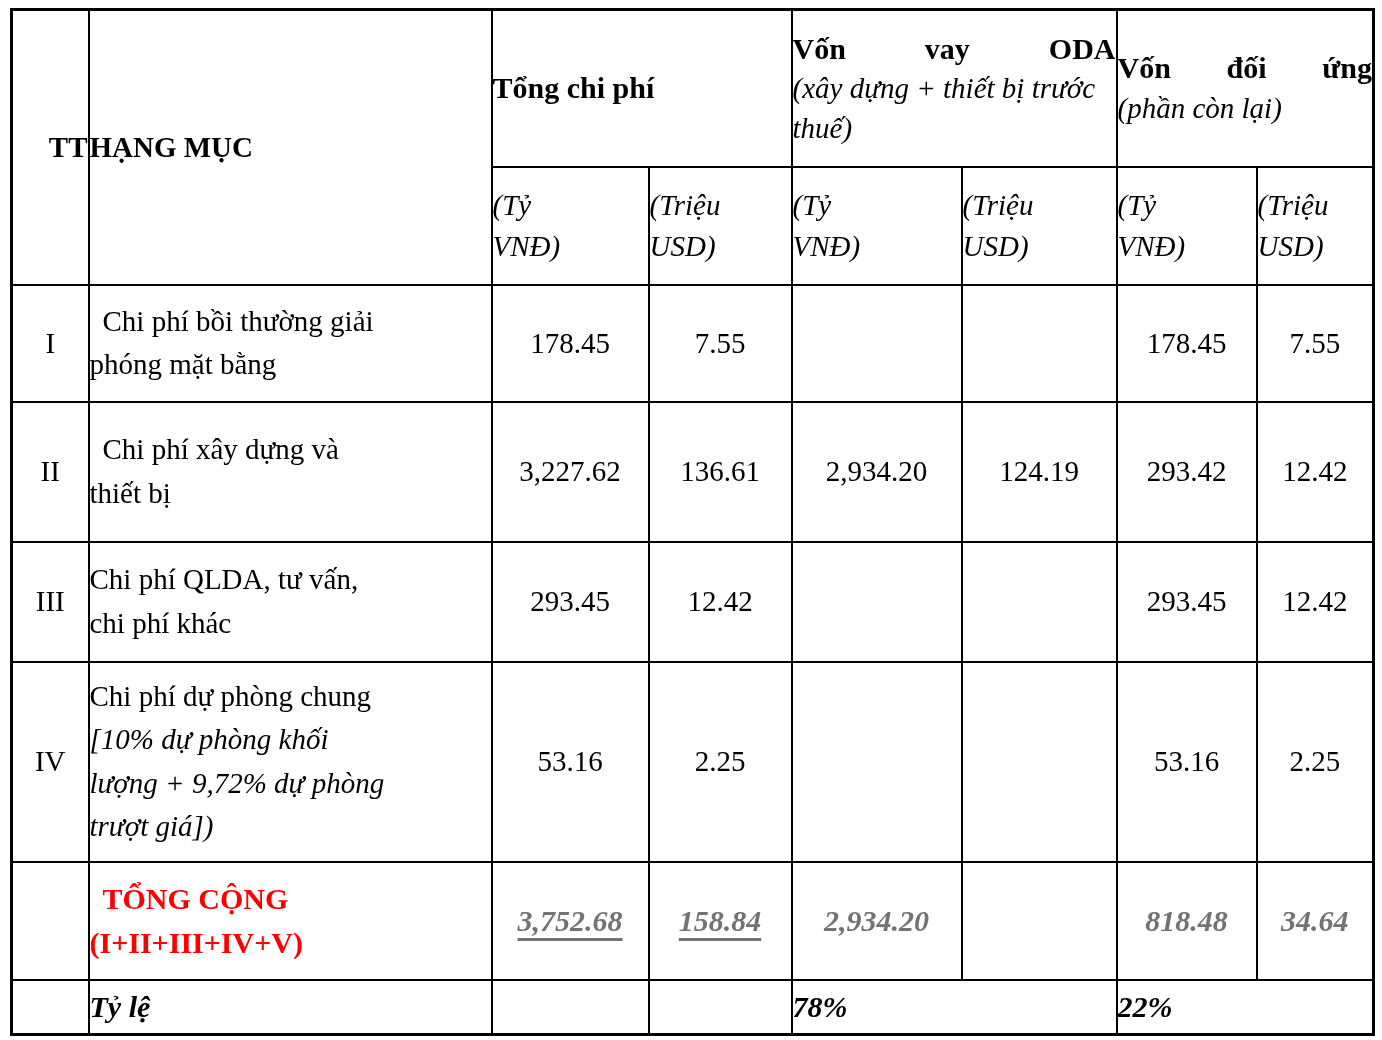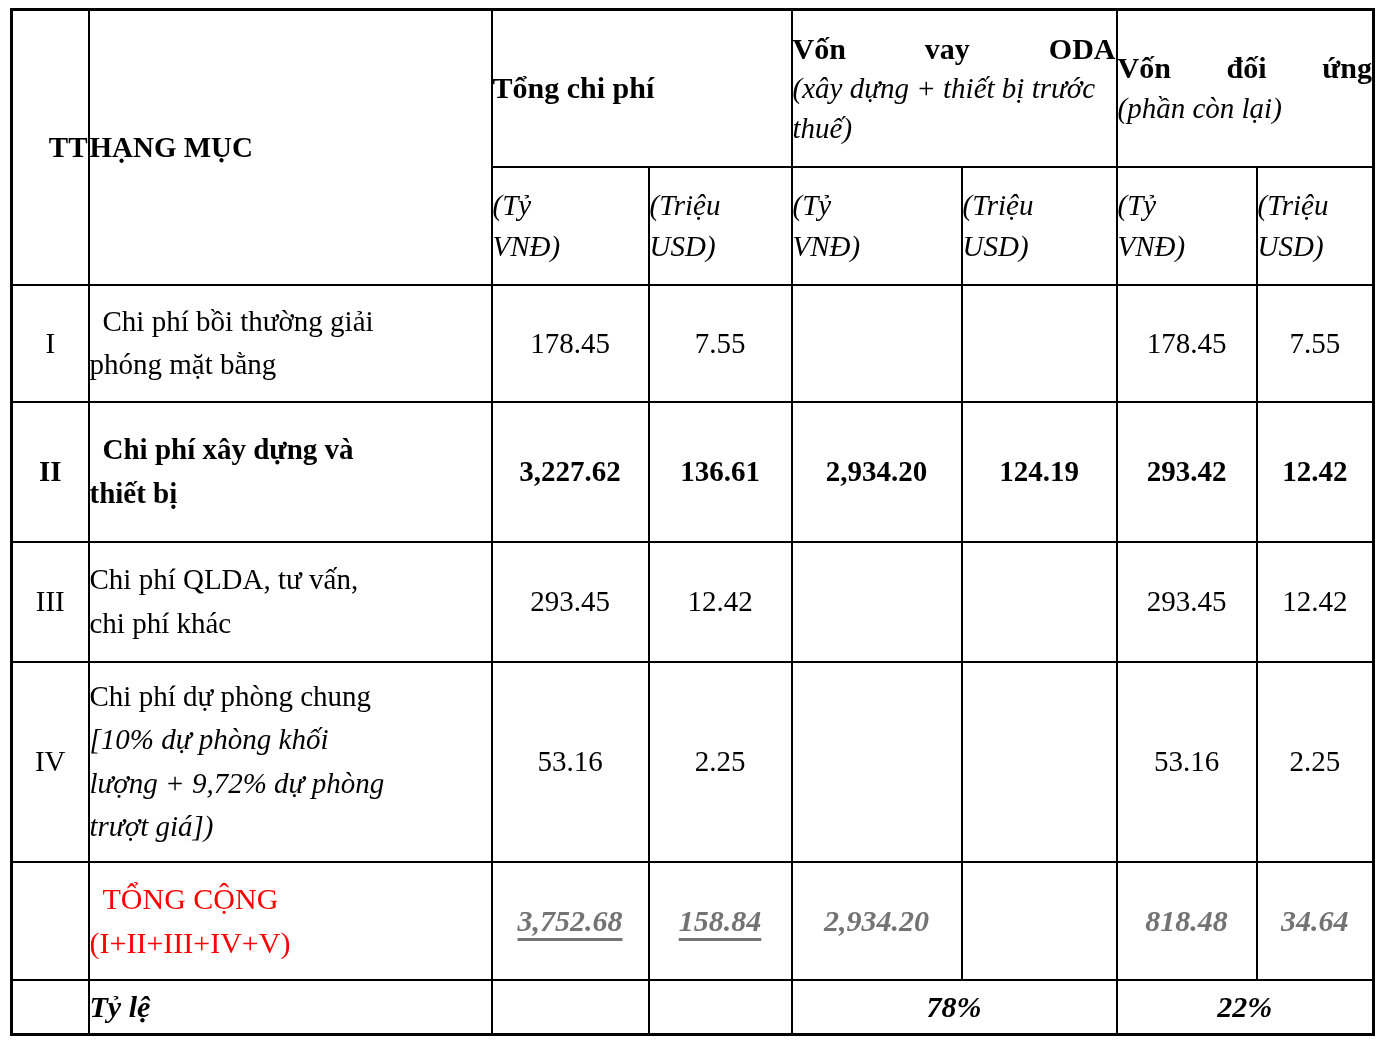--- a/index.html
+++ b/index.html
@@ -24,21 +24,21 @@
   .cost-table th, .cost-table td {
     border: 2px solid #000000;
     vertical-align: middle;
     overflow: hidden;
     padding: 0;
   }
   
   tr.h-group   { height: 157px; }
   tr.h-units   { height: 118px; }
   tr.r-one     { height: 117px; }
-  tr.r-two     { height: 140px; font-weight: bold; }
+  tr.r-two     { height: 140px; }
   tr.r-three   { height: 120px; }
   tr.r-four    { height: 200px; }
   tr.r-total   { height: 118px; }
   tr.r-ratio   { height: 55px; }
 
   .th-plain {
     font-weight: bold;
     font-size: 29px;
     text-align: left;
     padding-left: 14px;
@@ -98,21 +98,21 @@
     display: block;
     font-style: italic;
   }
   .val-cell {
     text-align: center;
     font-size: 29px;
     padding-right: 16px;
   }
   .total-label {
     color: #ff0000;
-    font-weight: normal;
+    font-weight: bold;
     font-size: 30px;
     line-height: 1.45;
     border-radius: 21px;
   }
   .total-val {
     color: #737373;
     font-weight: bold;
     font-style: italic;
     font-size: 30px;
   }
@@ -123,21 +123,21 @@
   }
   .ratio-label {
     font-weight: bold;
     font-style: italic;
     font-size: 30px;
   }
   .ratio-val {
     font-weight: bold;
     font-style: italic;
     font-size: 30px;
-    text-align: center;
+    text-align: left;
     padding-left: 12px;
   }
 </style>
 </head>
 <body>
 
 <table class="cost-table">
   <colgroup>
     <col style="width:77px">
     <col style="width:403px">

